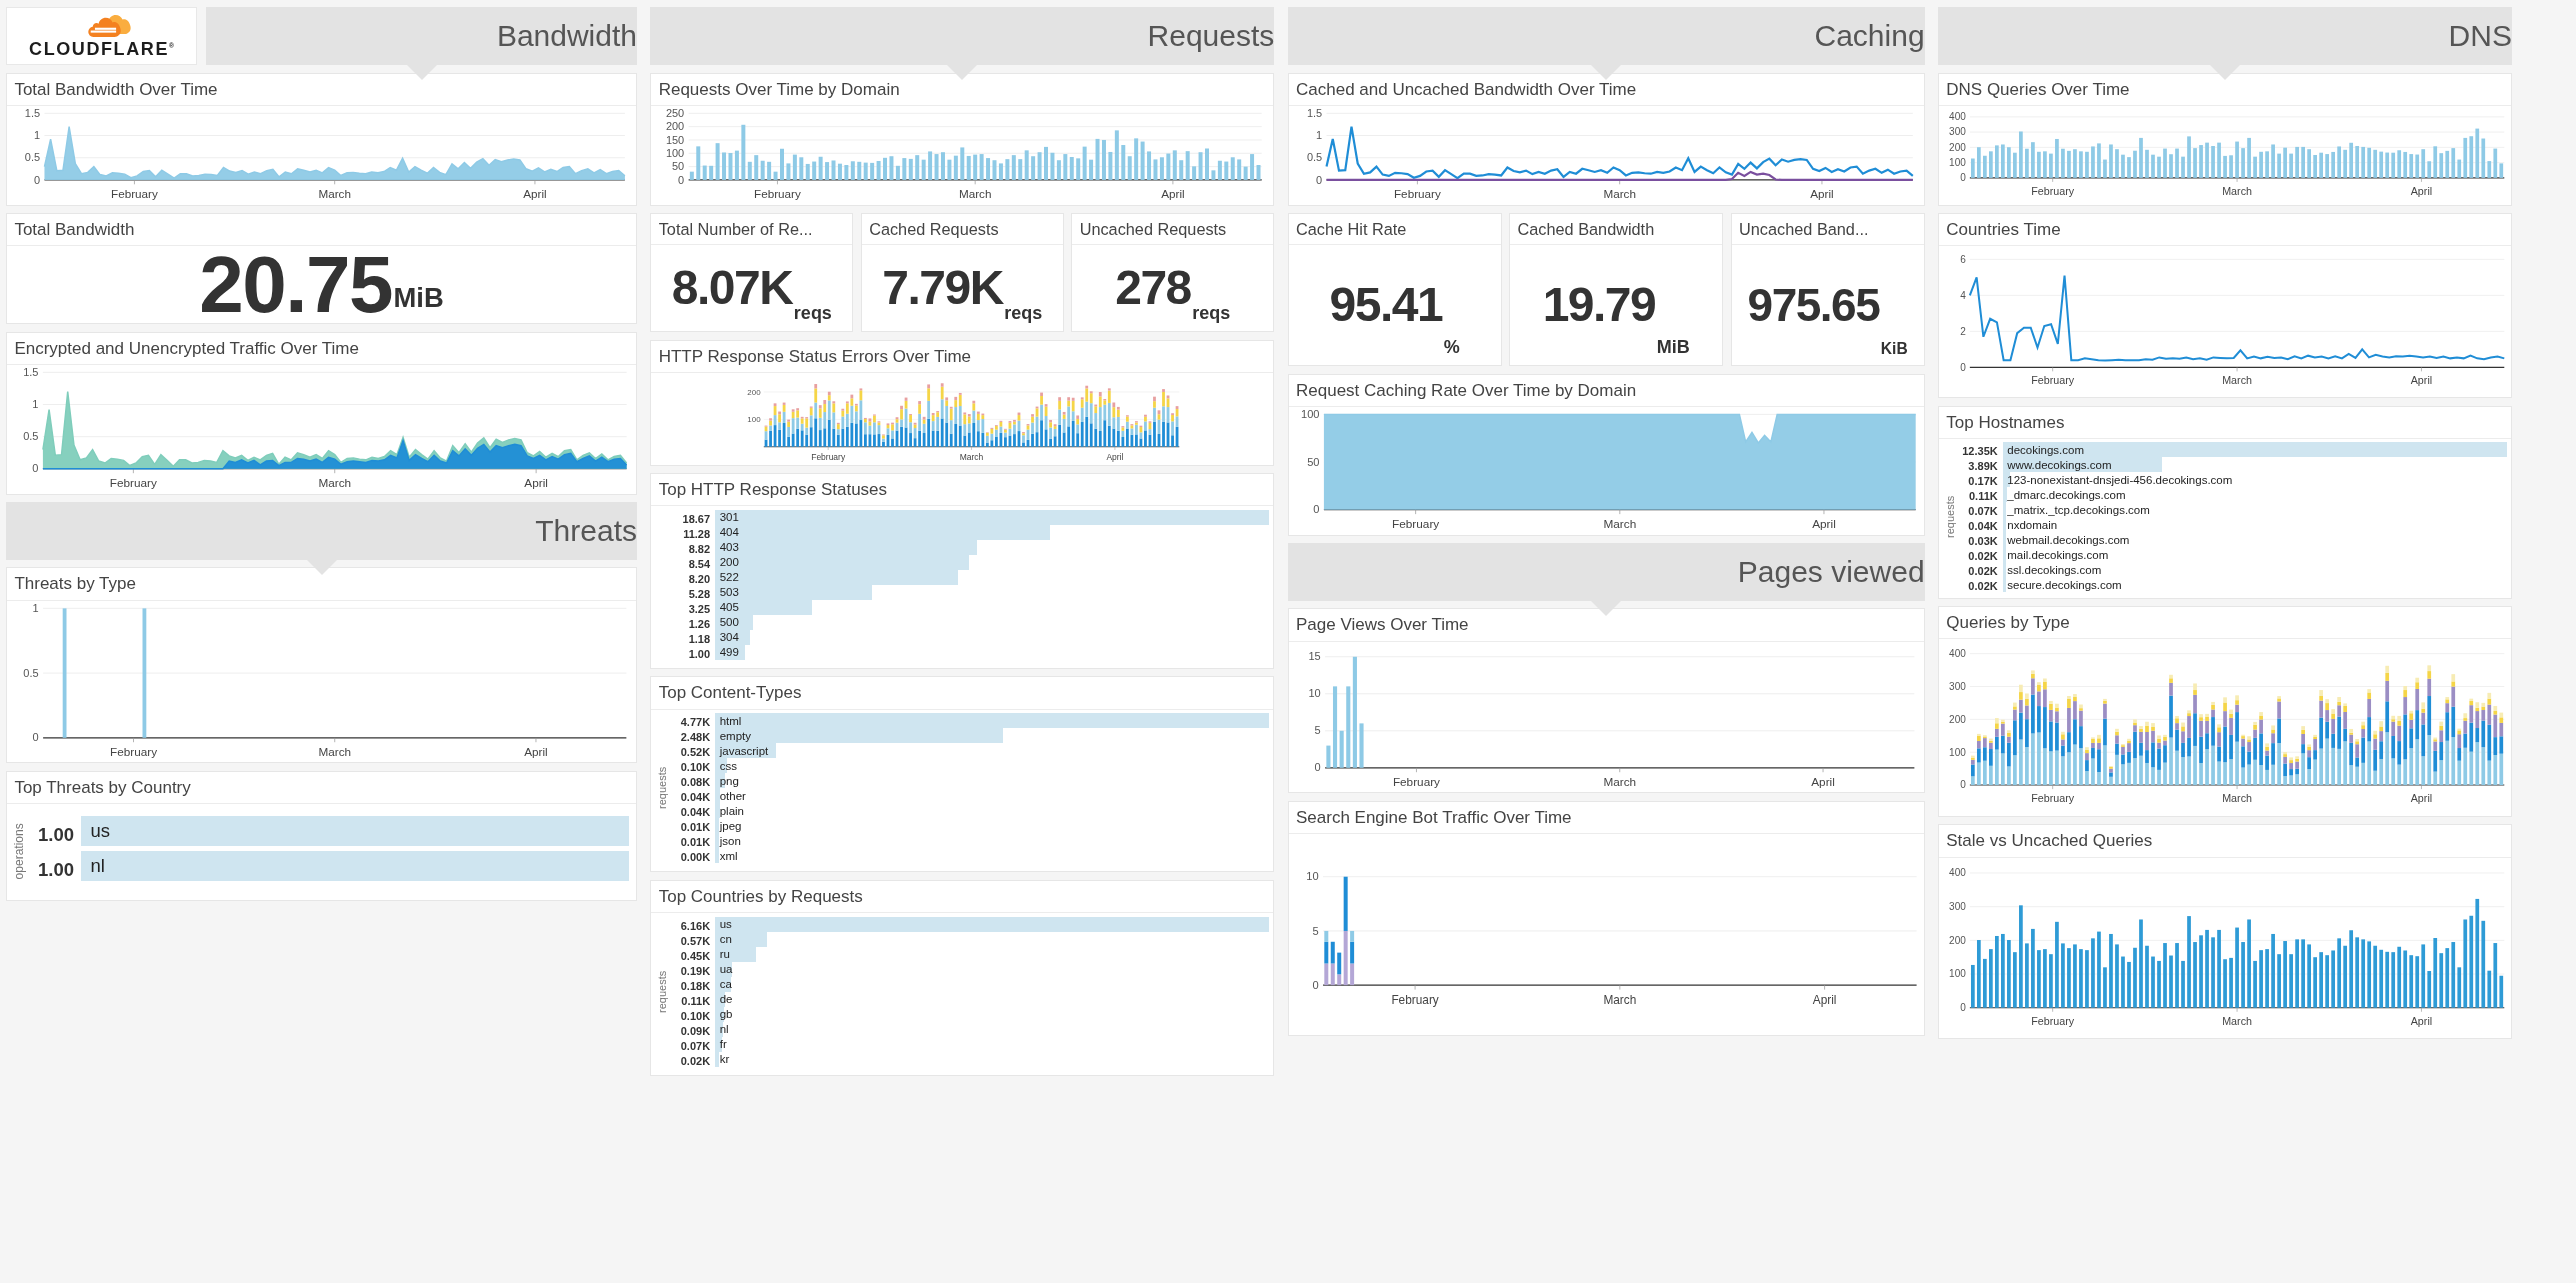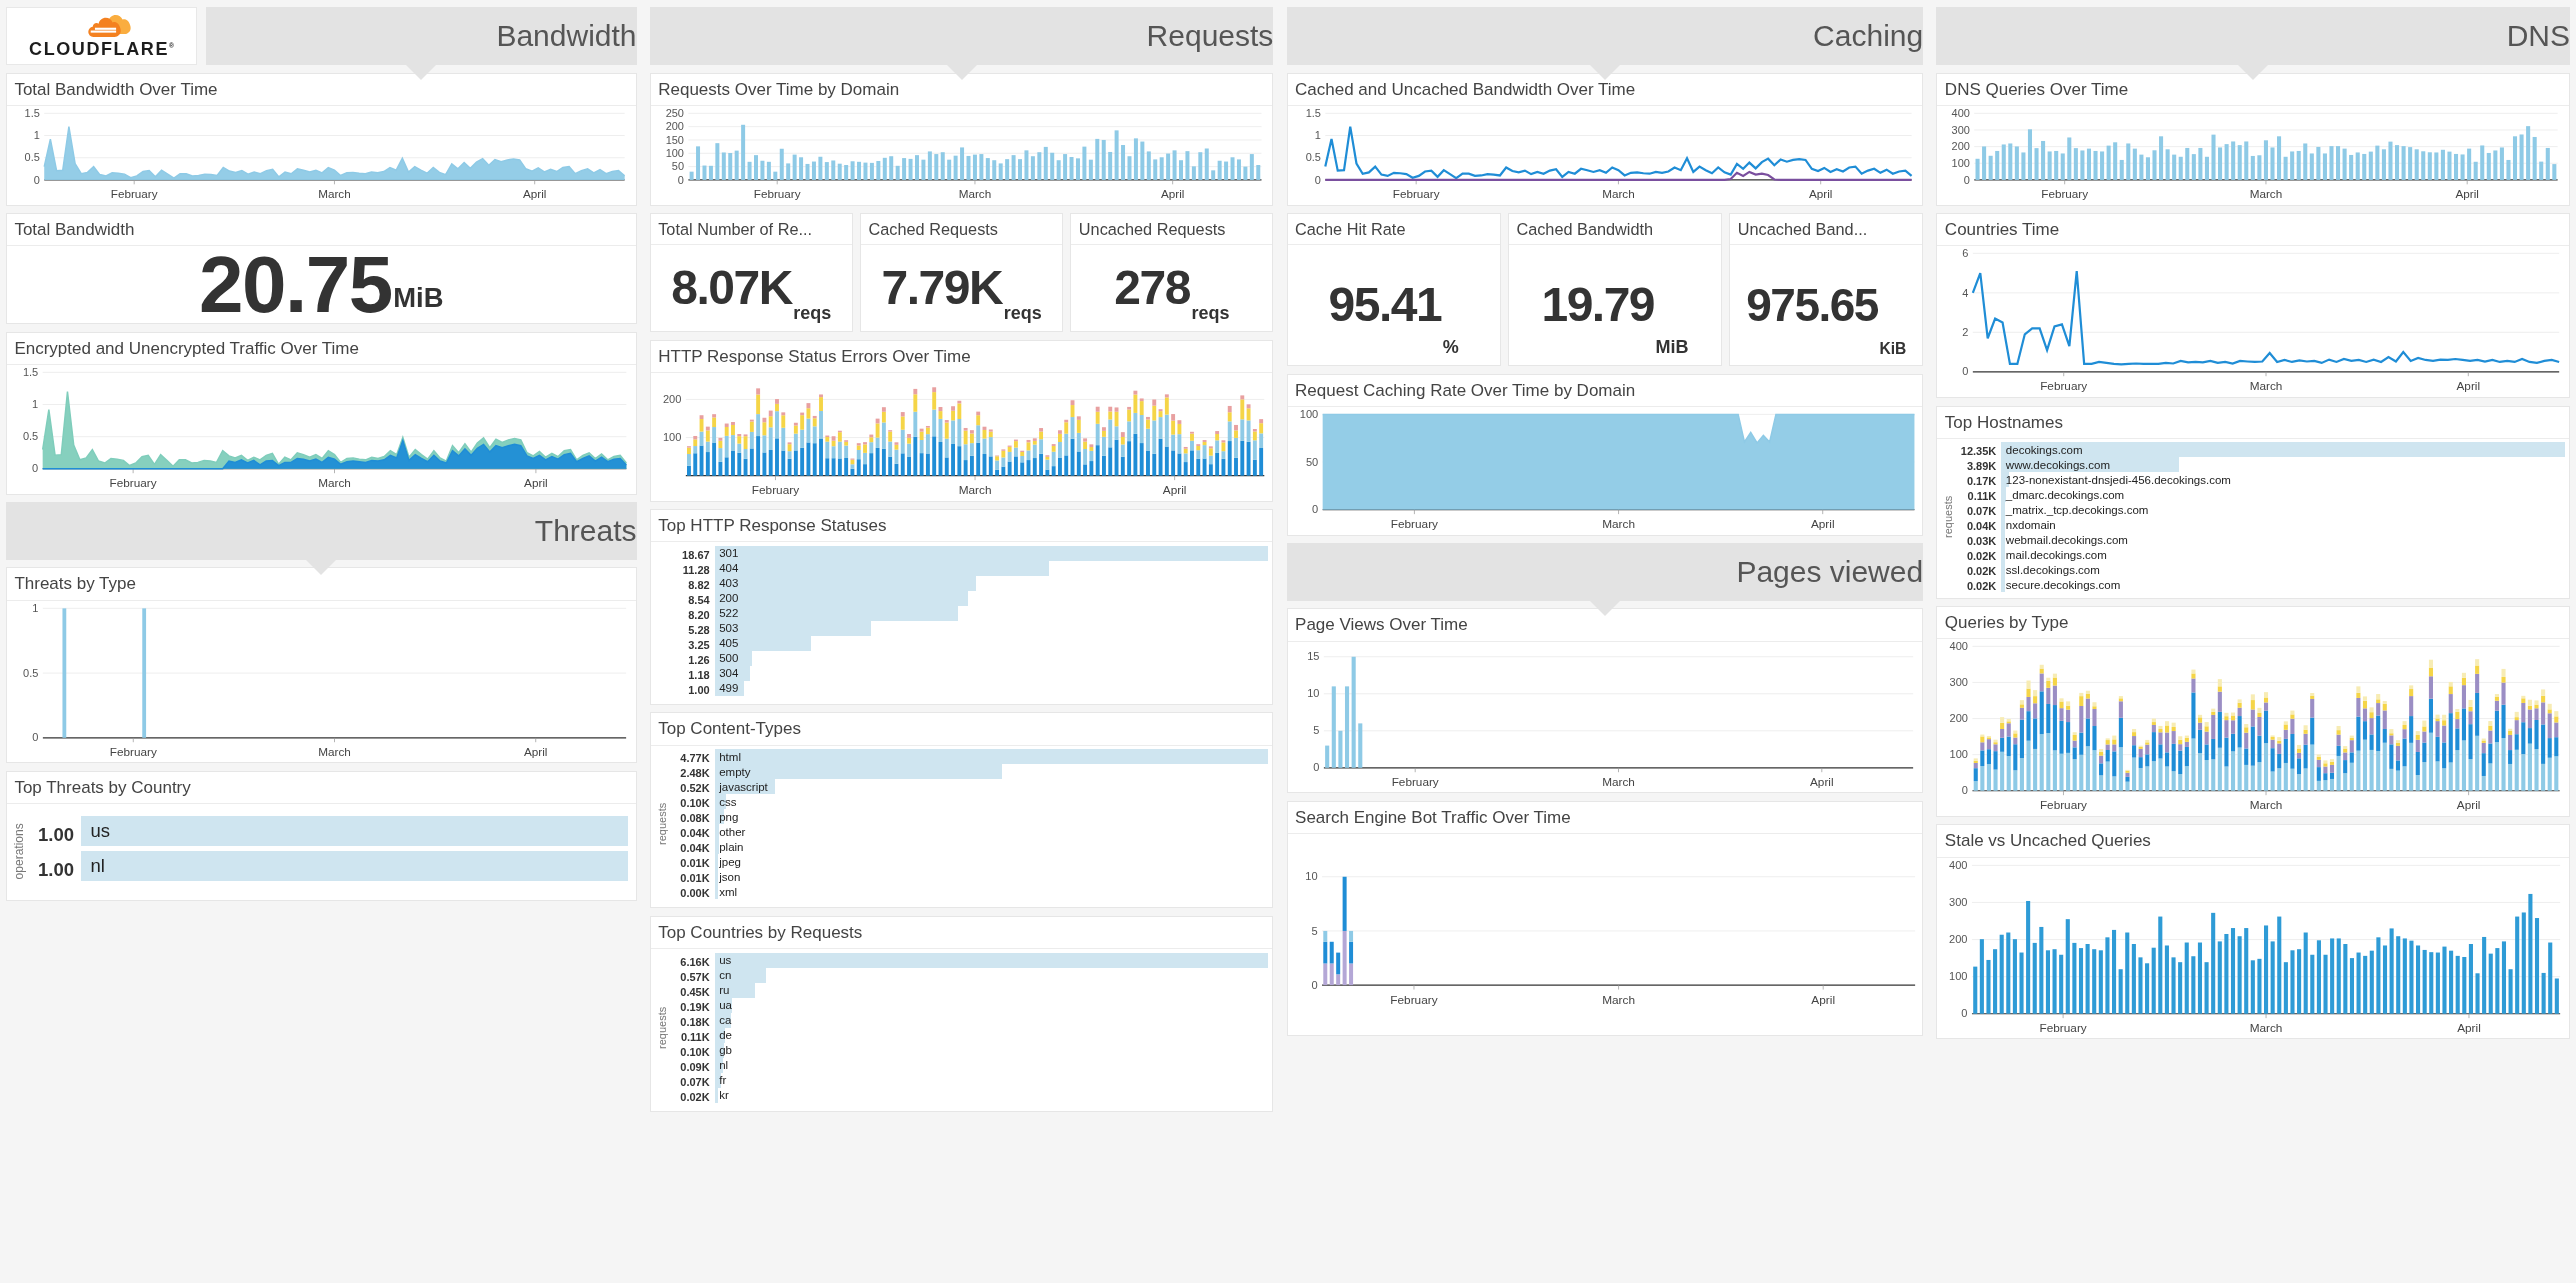--- a/index.html
+++ b/index.html
@@ -7,21 +7,21 @@
     width: 2576px; height: 1284px;
     background: #f5f5f5;
     font-family: "Liberation Sans", sans-serif;
     overflow: hidden;
   }
   .dash { position: relative; width: 2576px; height: 1284px; padding: 7.4px 6px; display: flex; gap: 13.3px; }
   .col { display: flex; flex-direction: column; gap: 7.4px; }
   .col-bw   { width: 631px; }
   .col-req  { width: 624px; }
   .col-cach { width: 637px; }
-  .col-dns  { width: 634px; }
+  .col-dns  { width: 574px; }
 
   
   .banner {
     position: relative;
     background: #e3e3e3;
     height: 58px;
     display: flex; align-items: center; justify-content: flex-end;
     color: #555; font-size: 30px; font-weight: 400;
   }
   .banner::after {
@@ -372,21 +372,21 @@
       </div>
       <div class="kpi" style="flex:1">
         <div class="kpi-title">Uncached Requests</div>
         <div class="kpi-body">
             <span class="kpi-num">278</span>
             <span class="kpi-unit">reqs</span>
           </div>
       </div>
     </div>
 
-    <div class="panel" style="height:162px">
+    <div class="panel" style="height:126px">
       <div class="panel-title">HTTP Response Status Errors Over Time</div>
       <div class="panel-body">
           <div class="chart" id="c-err">
             <svg width="622" height="128" viewBox="0 0 839.016 173">
               <line x1="46" y1="87.39999999999999" x2="829" y2="87.39999999999999" class="gridline"></line>
               <text x="40" y="92.39999999999999" class="ylab">100</text>
               <line x1="46" y1="35.8" x2="829" y2="35.8" class="gridline"></line>
               <text x="40" y="40.8" class="ylab">200</text>
               <line x1="46" y1="139" x2="829" y2="139" class="axis"></line>
               <line x1="167.365" y1="139" x2="167.365" y2="145" class="tick"></line>

